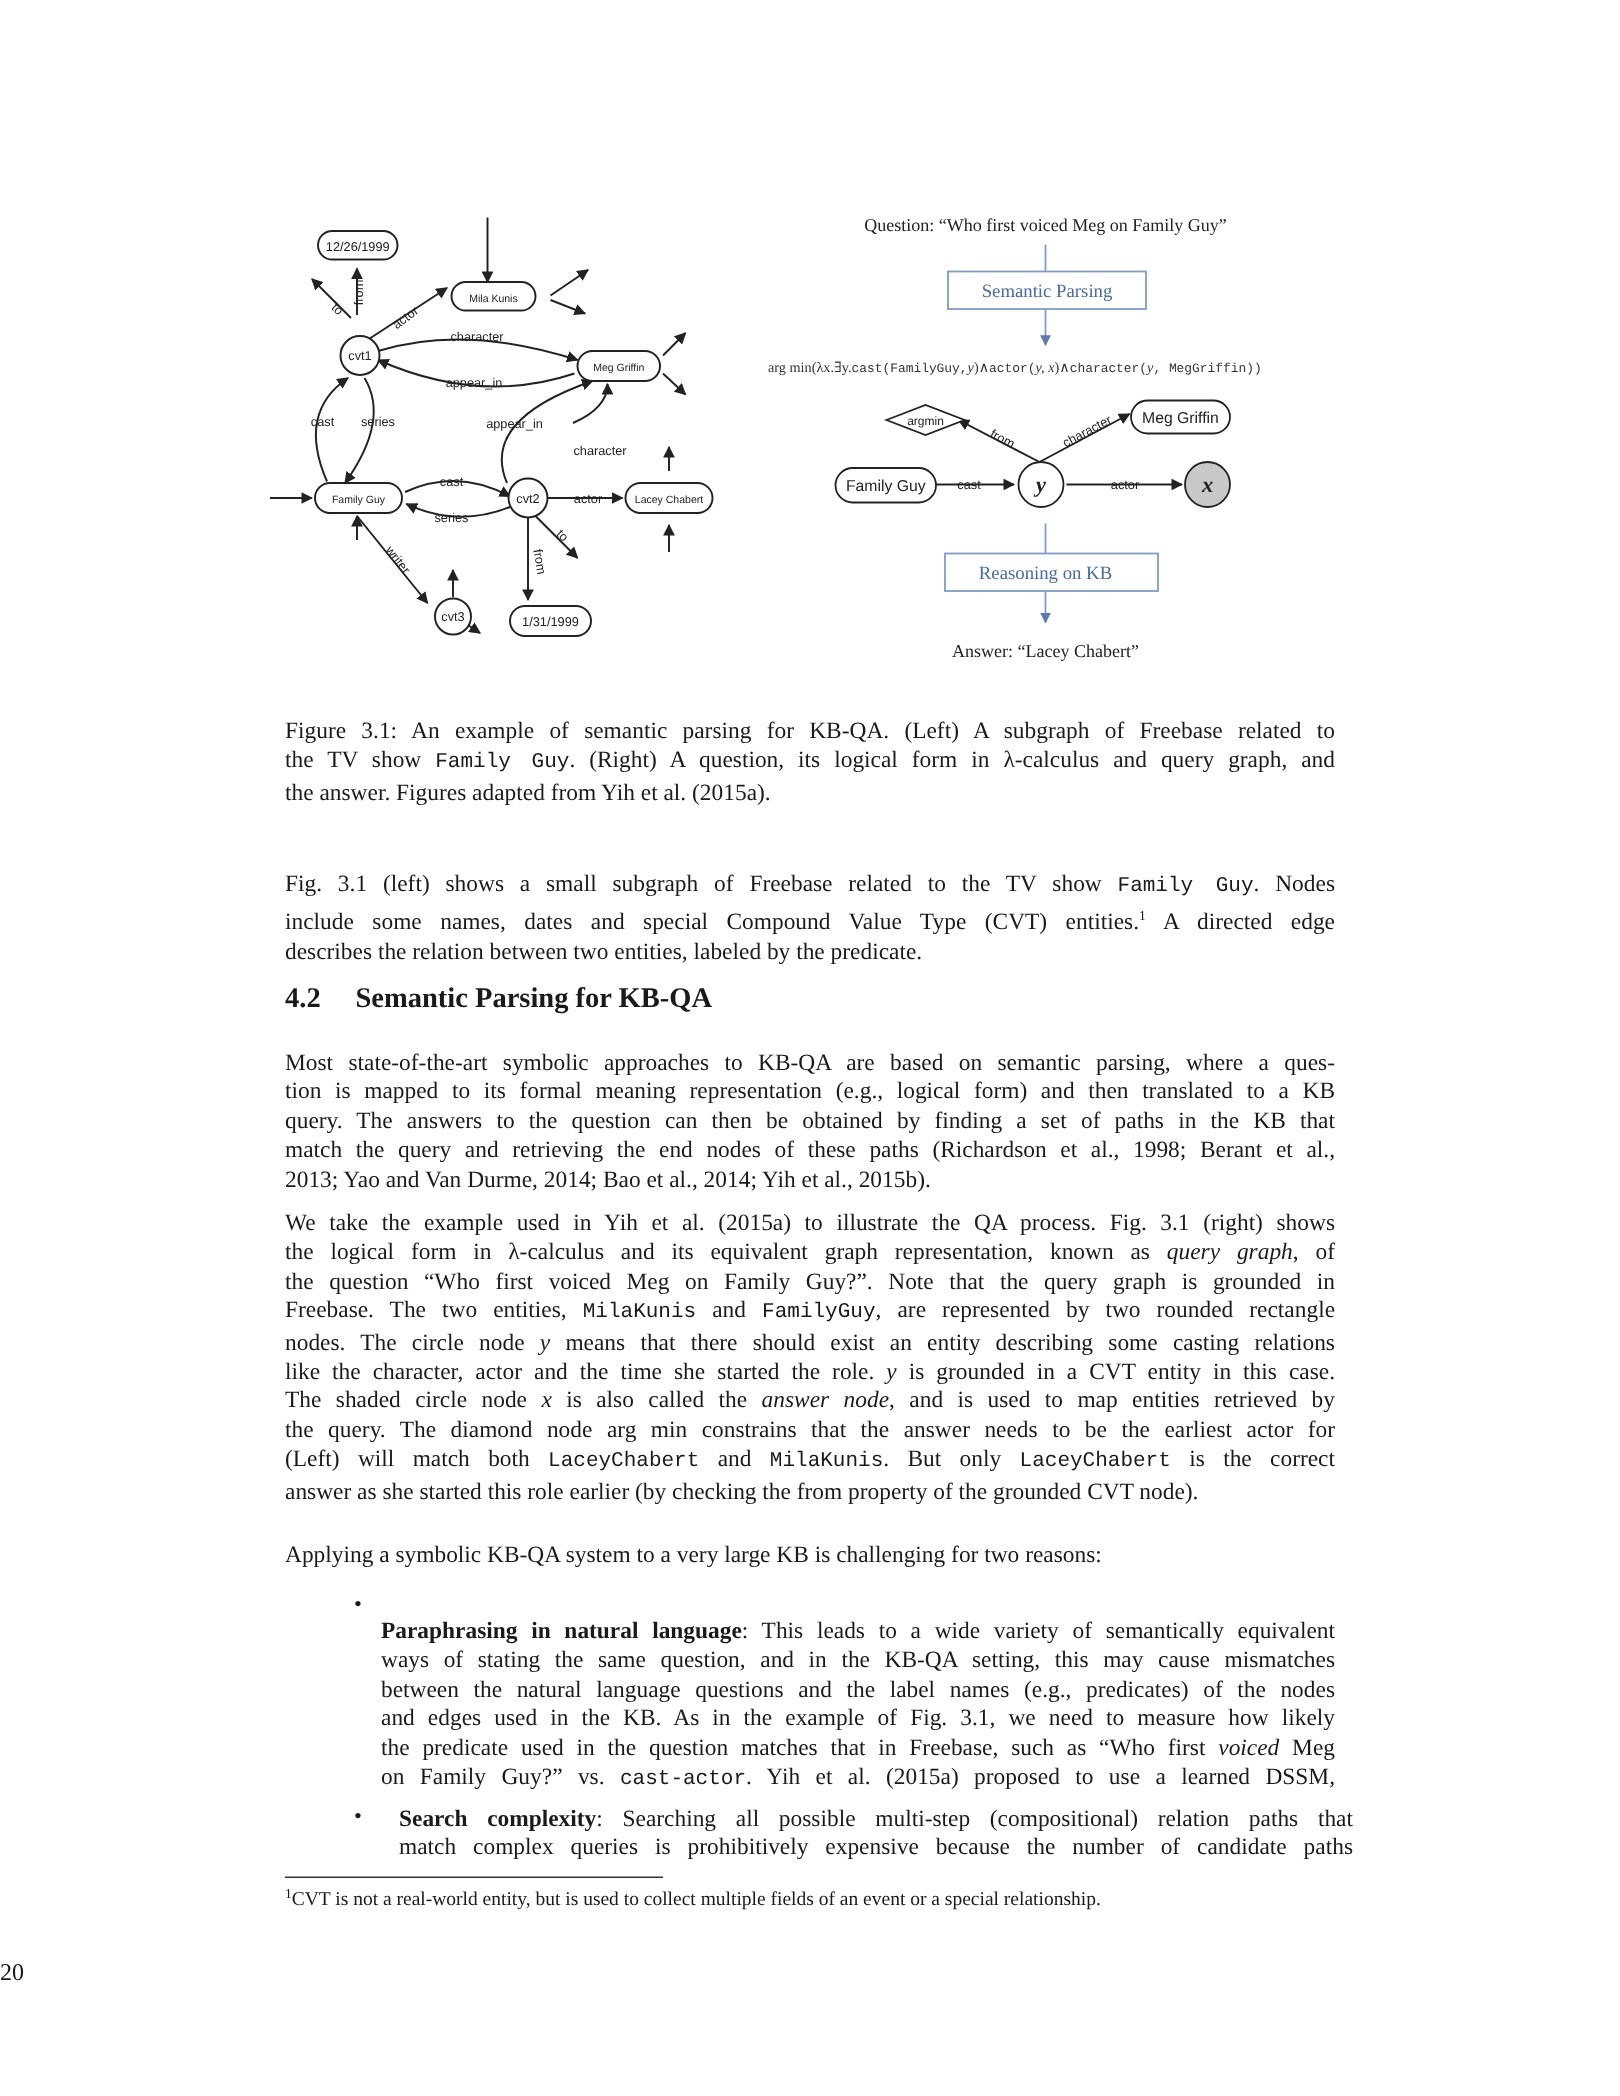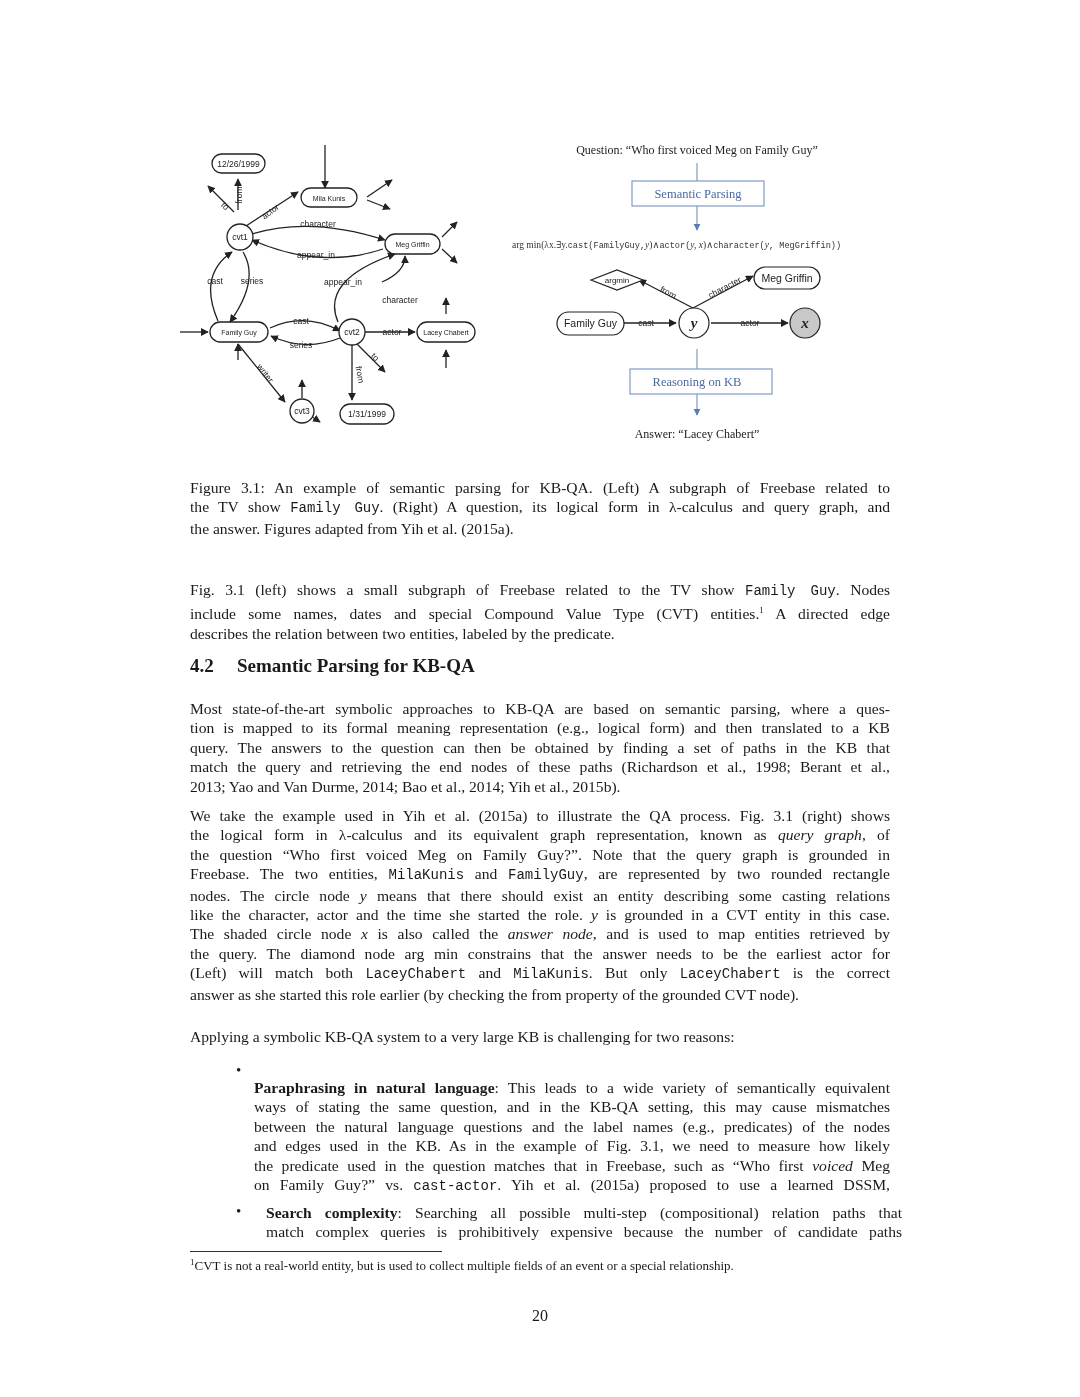--- a/index.html
+++ b/index.html
@@ -12,21 +12,21 @@
   .para .ln { display: block; text-align: justify; text-align-last: justify; white-space: nowrap; }
   .para .ln.last { text-align-last: left; }
   svg text { font-family: "Liberation Sans", "DejaVu Sans", sans-serif; }
   .fig-serif { font-family: "Liberation Serif", "DejaVu Serif", serif; }
   .section-title { position: absolute; left: 190px; top: 655px; font-size: 19px; font-weight: bold; }
   .section-title .num { display: inline-block; width: 47px; }
   .bullet { position: absolute; left: 254px; width: 636px; font-size: 15.6px; line-height: 19.4px; }
   .bullet-dot { position: absolute; left: 236px; font-size: 15px; }
   .footnote-rule { position: absolute; left: 190px; top: 1251px; width: 252px; height: 1px; background: #333; }
   .footnote { position: absolute; left: 190px; top: 1257px; font-size: 13px; }
-  .page-num { position: absolute; left: 0; width: 1080px; top: 1307px; text-align: center; font-size: 16px; }
+  .page-num { position: absolute; left: 0; width: 1080px; top: 1307px; font-size: 16px; }
 </style>
 </head>
 <body>
 
 <svg class="abs" style="left:180px; top:130px;" width="730" height="320" viewBox="0 0 730 320">
   <defs>
     <marker id="arr" viewBox="0 0 10 10" refX="9" refY="5" markerWidth="6" markerHeight="6" orient="auto-start-reverse">
       <path d="M0,0 L10,5 L0,10 z" fill="#222"></path>
     </marker>
     <marker id="arrb" viewBox="0 0 10 10" refX="9" refY="5" markerWidth="6" markerHeight="6" orient="auto-start-reverse">

